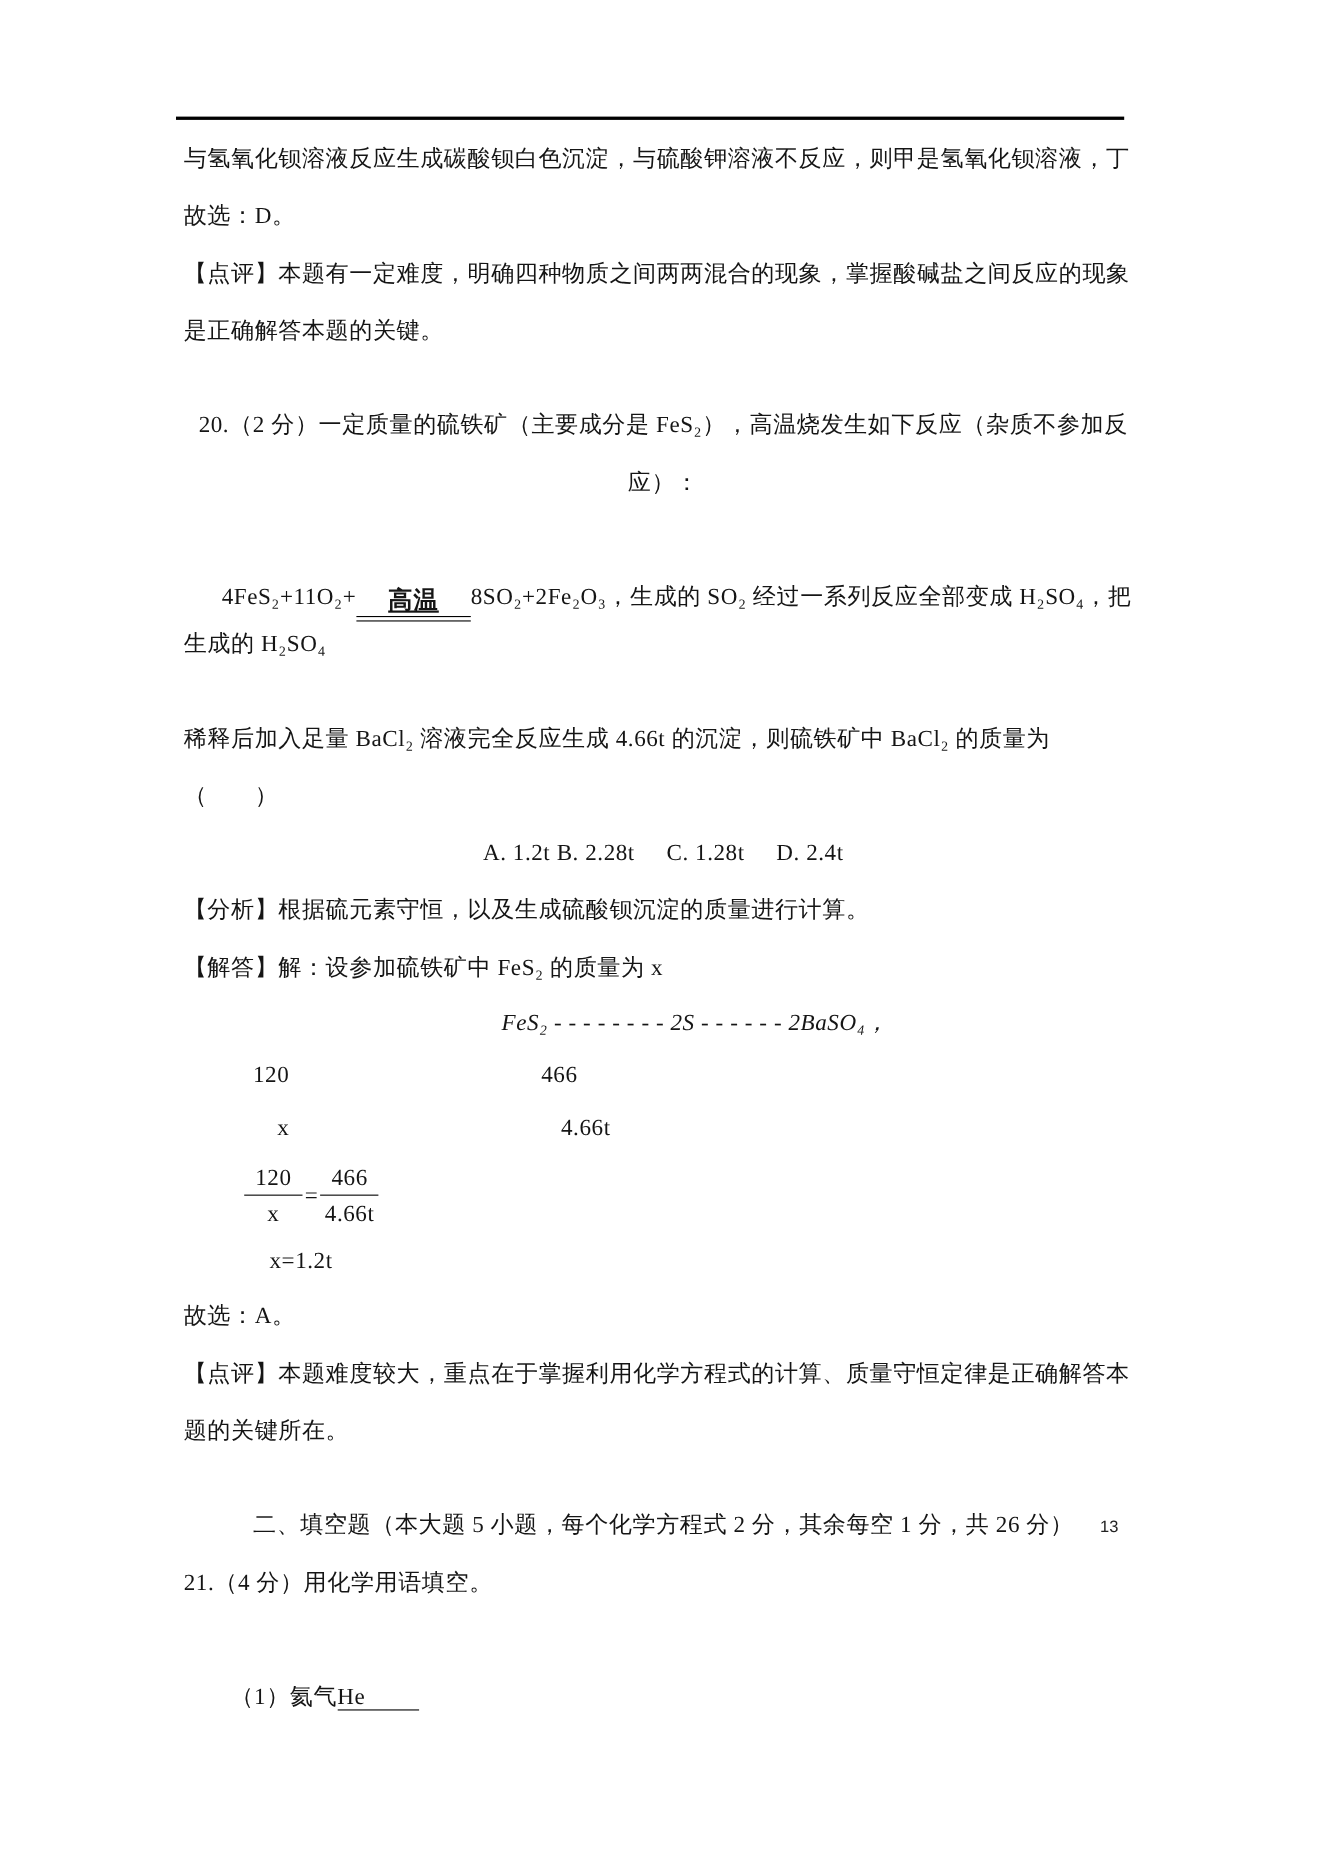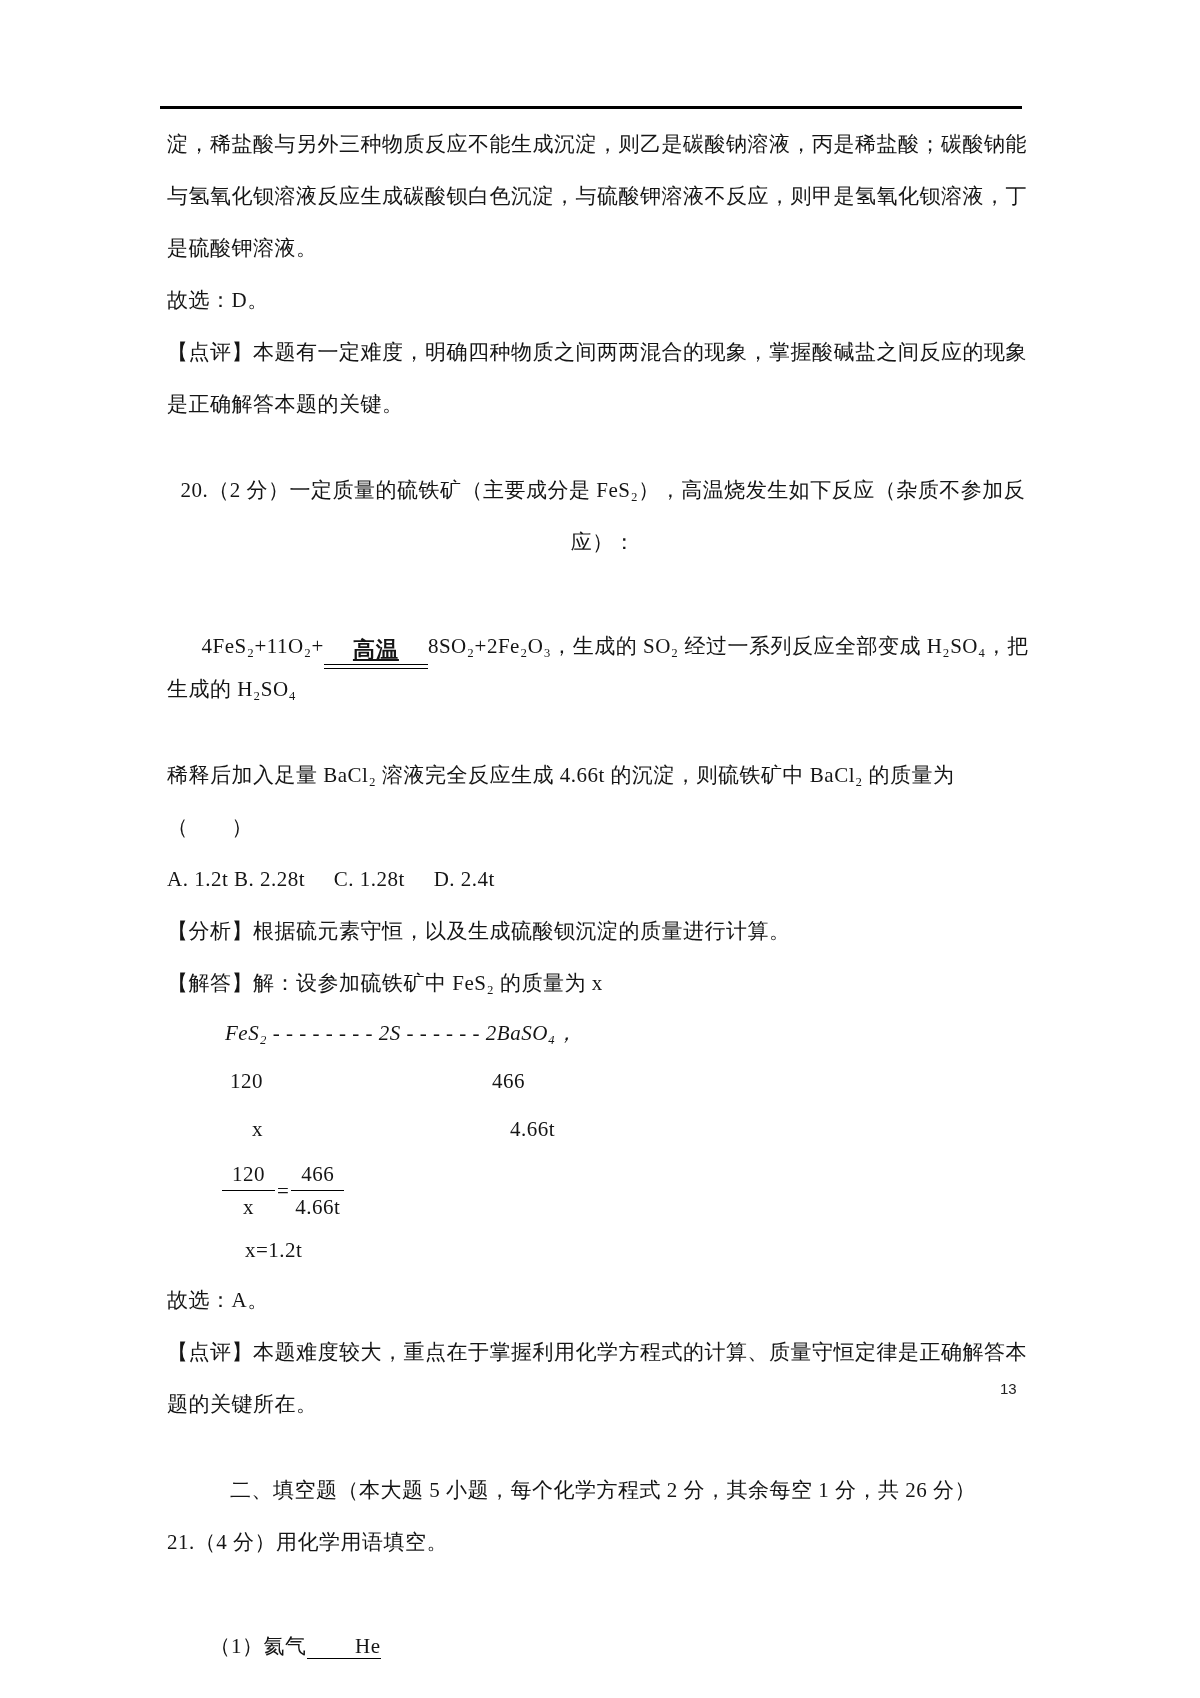--- a/index.html
+++ b/index.html
@@ -14,21 +14,21 @@
   .top-rule{
     position:absolute;left:160px;top:106px;
     width:862px;height:0;
     border-top:3px solid #000;
   }
   .content{
     position:absolute;left:167px;top:118px;width:872px;
     font-size:21px;line-height:52px;letter-spacing:0.5px;
   }
   .line{white-space:pre-wrap;}
-  .pre{white-space:pre;}
+  .pre{white-space:pre;text-align:center;}
   .gap-before{margin-top:34px;text-align:center;}
   
   .eq-line{padding-top:18px;line-height:40px;}
   .cond{
     display:inline-block;position:relative;width:104px;
     vertical-align:-4px;
   }
   .cond-text{
     display:block;text-align:center;
     font-weight:bold;font-size:22px;line-height:24px;
@@ -53,40 +53,38 @@
   }
   .frac{display:inline-flex;flex-direction:column;align-items:center;}
   .frac .num{border-bottom:1.6px solid #000;padding:0 10px 3px 10px;}
   .frac .den{padding-top:3px;}
   .prop .eq-sign{padding:0 2px;align-self:center;}
   .result-line{margin-left:78px;line-height:48px;}
   
   .blank{
     display:inline-block;min-width:74px;
     border-bottom:1.6px solid #000;
-    text-align:right;line-height:24px;
+    text-align:left;line-height:24px;
   }
   .item-indent{margin-left:8px;}
   .page-number{
     position:absolute;left:1000px;top:1380px;
     font-family:"Liberation Sans","DejaVu Sans",sans-serif;
     font-size:15px;color:#222;
   }
 </style>
 </head>
 <body>
 
 <div class="page">
   <div class="top-rule"></div>
 
   <div class="content">
 
-    <div class="line">淀，稀盐酸与另外三种物质反应不能生成沉淀，则乙是碳酸钠溶液，丙是稀盐酸；碳酸钠能</div>
     <div class="line">与氢氧化钡溶液反应生成碳酸钡白色沉淀，与硫酸钾溶液不反应，则甲是氢氧化钡溶液，丁</div>
-    <div class="line">是硫酸钾溶液。</div>
     <div class="line">故选：D。</div>
     <div class="line">【点评】本题有一定难度，明确四种物质之间两两混合的现象，掌握酸碱盐之间反应的现象</div>
     <div class="line">是正确解答本题的关键。</div>
 
     <div class="line gap-before">20.（2 分）一定质量的硫铁矿（主要成分是 FeS₂），高温烧发生如下反应（杂质不参加反应）：</div>
 
     <div class="line eq-line">
       <span>4FeS₂+11O₂+</span><span class="cond"><span class="cond-text">高温</span><span class="cond-bar"></span></span><span>8SO₂+2Fe₂O₃，生成的 SO₂ 经过一系列反应全部变成 H₂SO₄，把生成的 H₂SO₄</span>
     </div>
 

